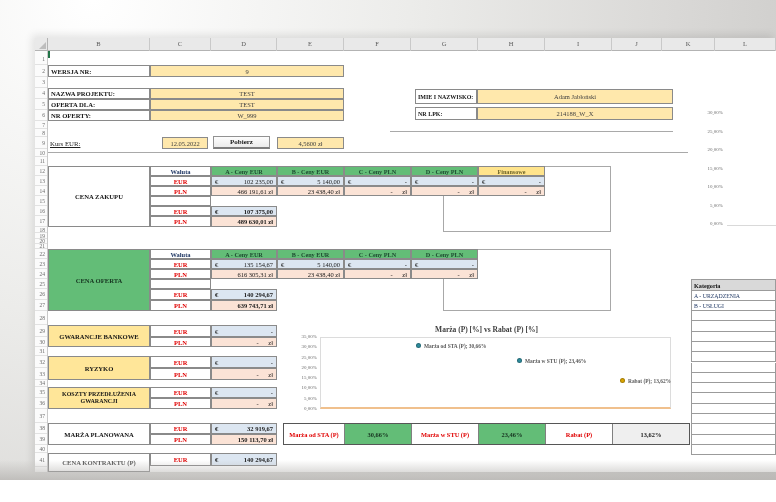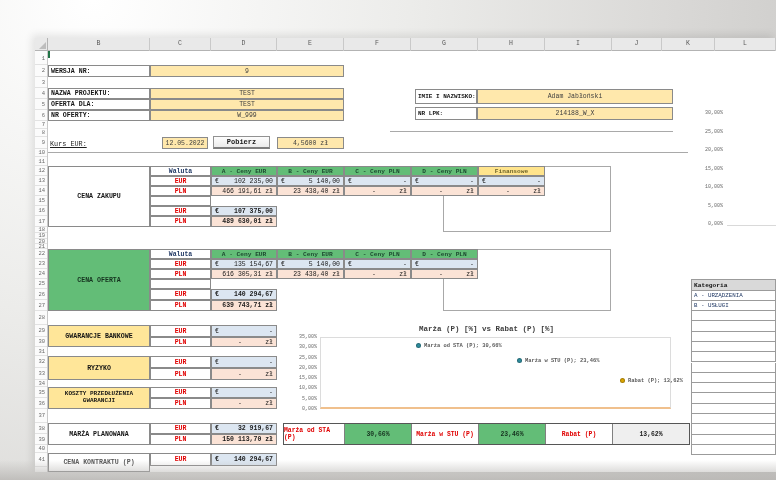--- a/index.html
+++ b/index.html
@@ -1,18 +1,18 @@
 <!DOCTYPE html>
 <html><head>
 <meta charset="utf-8">
 <style>
   *{margin:0;padding:0;box-sizing:border-box}
   html,body{width:776px;height:502px;overflow:hidden}
   .stage{position:relative;width:776px;height:480px;overflow:hidden;
-    font-family:Liberation Mono, monospace;color:#1a1a1a;
+    font-family:Liberation Serif, serif;color:#1a1a1a;
     background:radial-gradient(circle at 12% 0%, #ffffff 0%, #ececea 38%, #d9d8d6 70%, #c6c5c3 100%);}
   .sheet{position:absolute;left:35px;top:38px;width:741px;height:434px;background:#fff;
     box-shadow:-3px -3px 8px rgba(0,0,0,.10);}
   .colstrip{position:absolute;left:48px;top:38px;width:728px;height:13px;background:#e9e9e9;border-bottom:1px solid #b3b3b3;display:flex}
   .collet{height:13px;line-height:12px;text-align:center;font-size:6.5px;color:#5a5a5a;border-right:1px solid #c9c9c9}
   .corner{position:absolute;left:35px;top:38px;width:13px;height:13px;background:#e9e9e9;border-right:1px solid #b3b3b3;border-bottom:1px solid #b3b3b3}
   .corner:after{content:"";position:absolute;right:1px;bottom:1px;border-left:7px solid transparent;border-bottom:7px solid #bdbdbd}
   .rowstrip{position:absolute;left:35px;top:51px;width:13px;background:#fbfbfb;border-right:1px solid #c9c9c9}
   .rownum{position:absolute;left:0;width:12px;text-align:right;padding-right:2px;font-size:5.5px;color:#6a6a6a;border-bottom:1px solid #e2e2e2}
   .cell{position:absolute;border:1px solid #8a8a8a;font-size:6.5px;display:flex;align-items:center;background:#fff;z-index:2}

